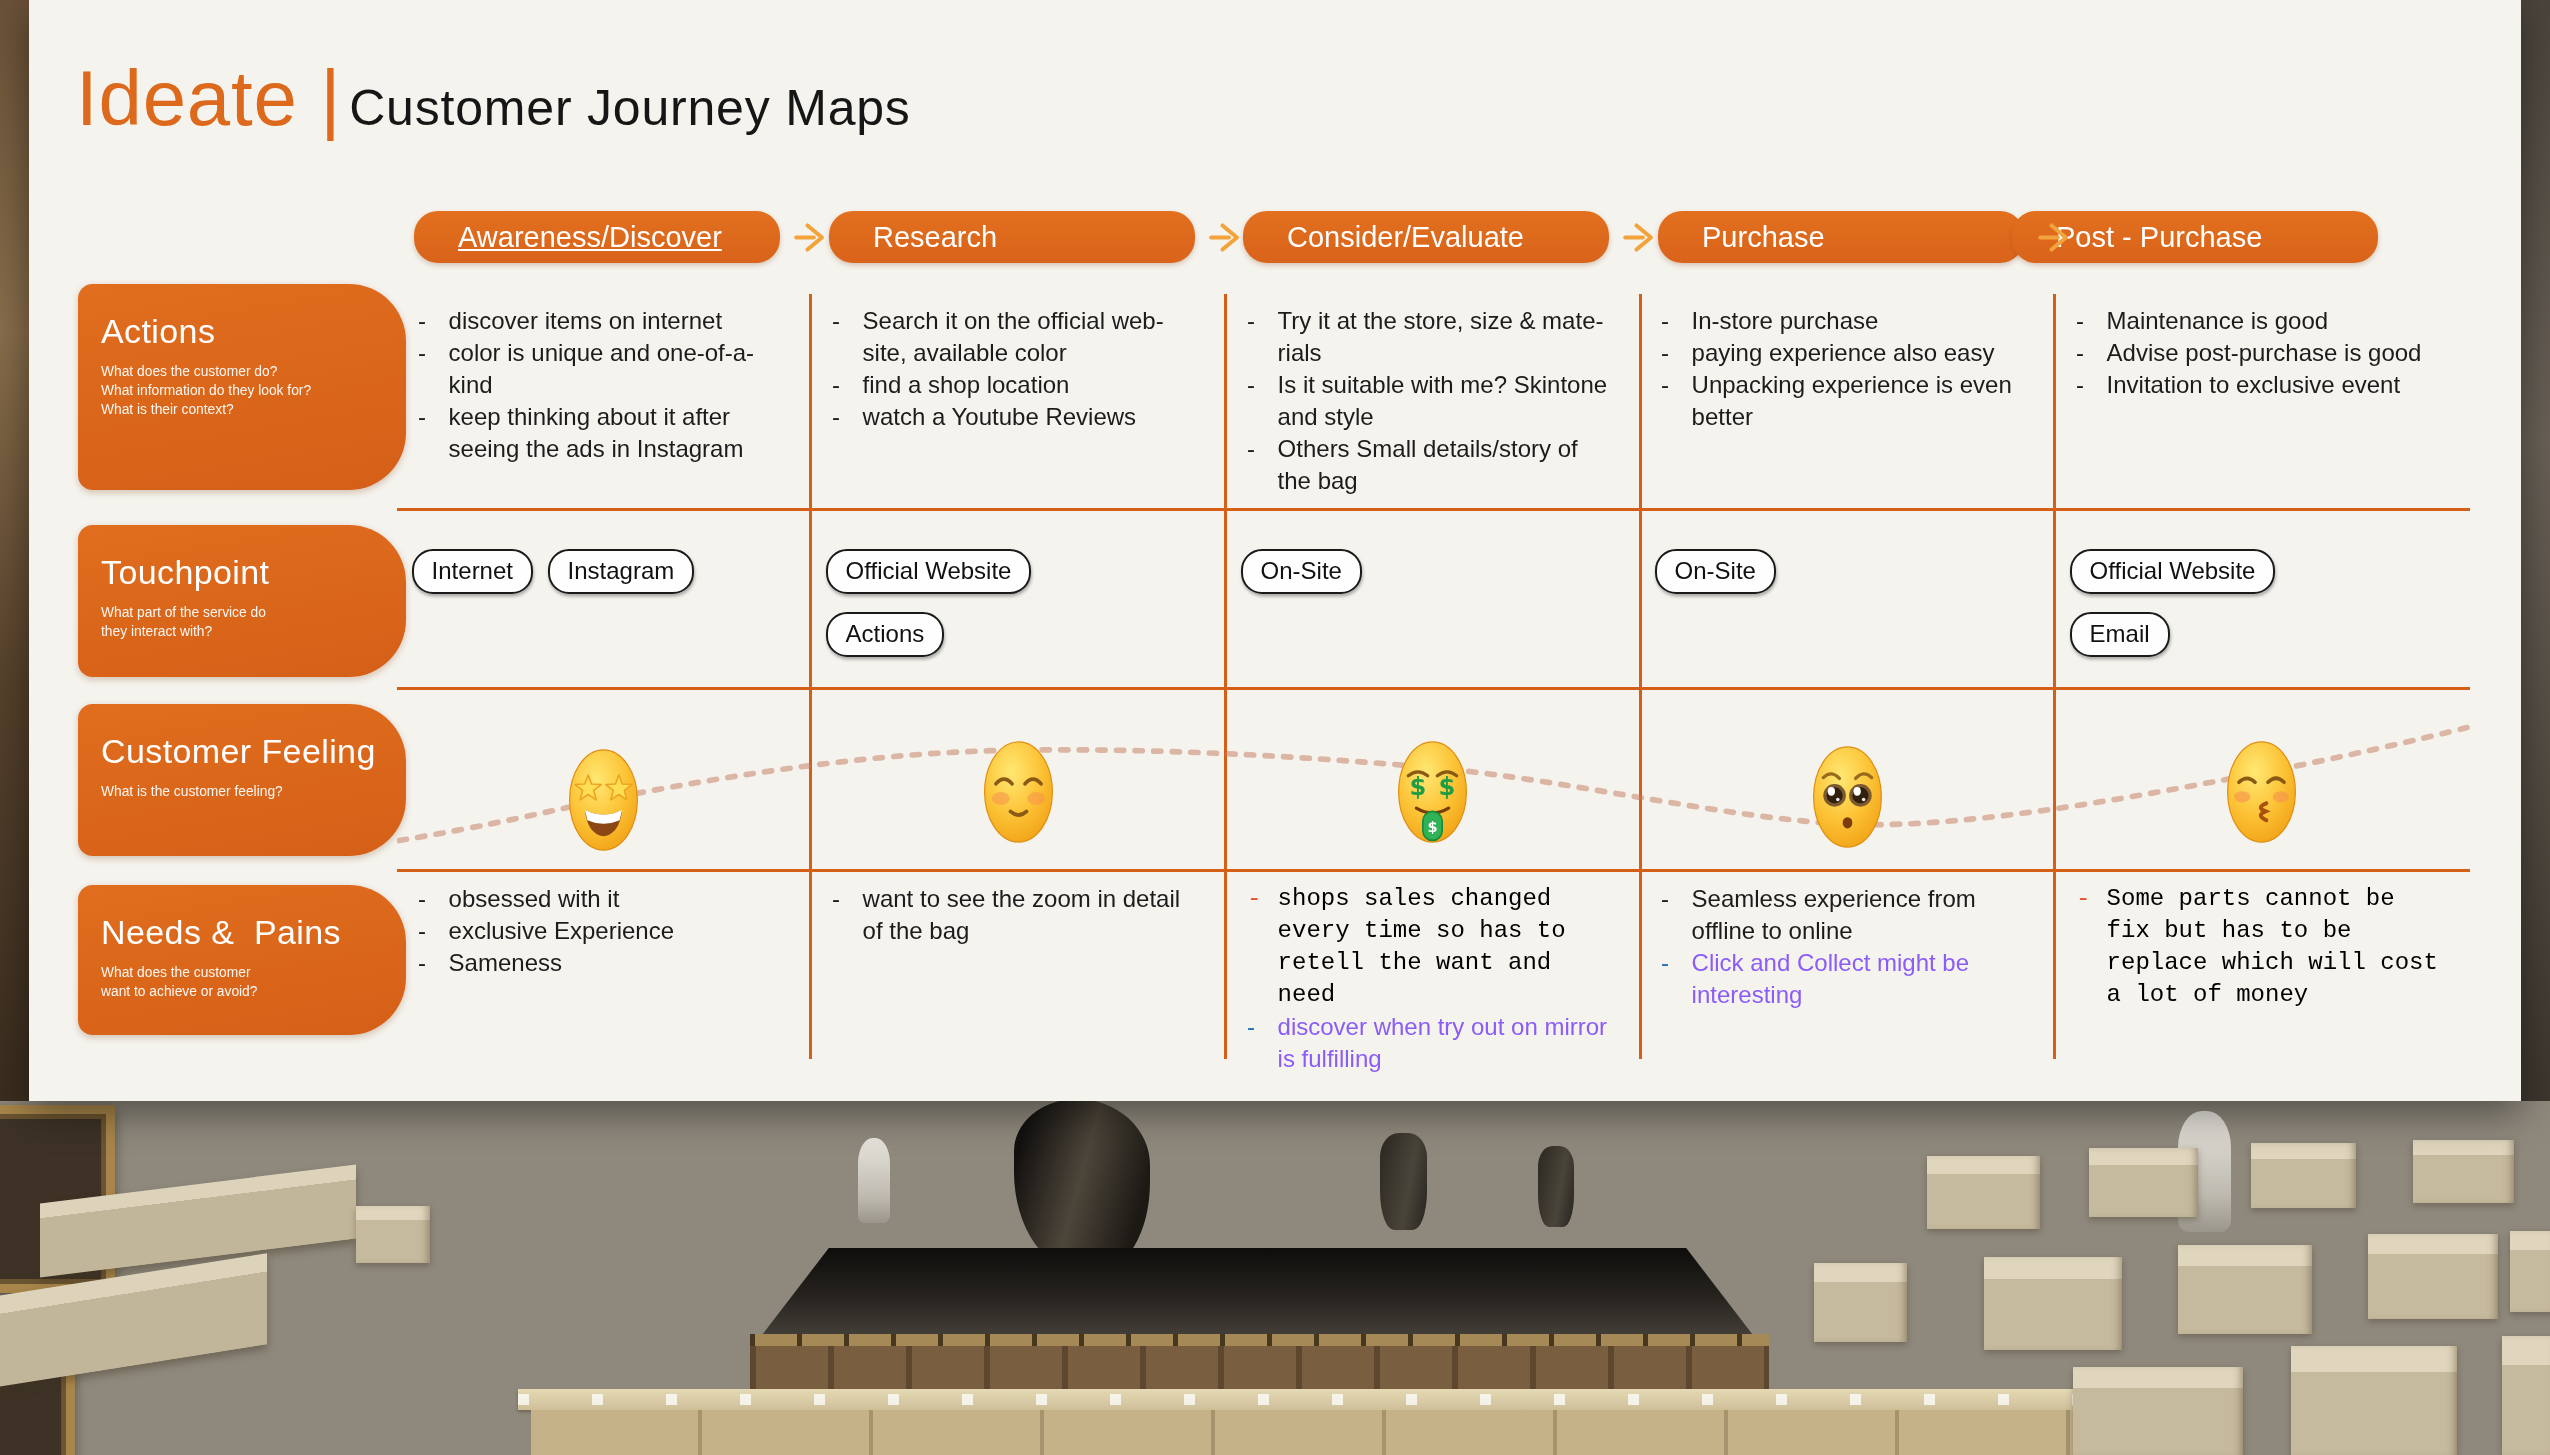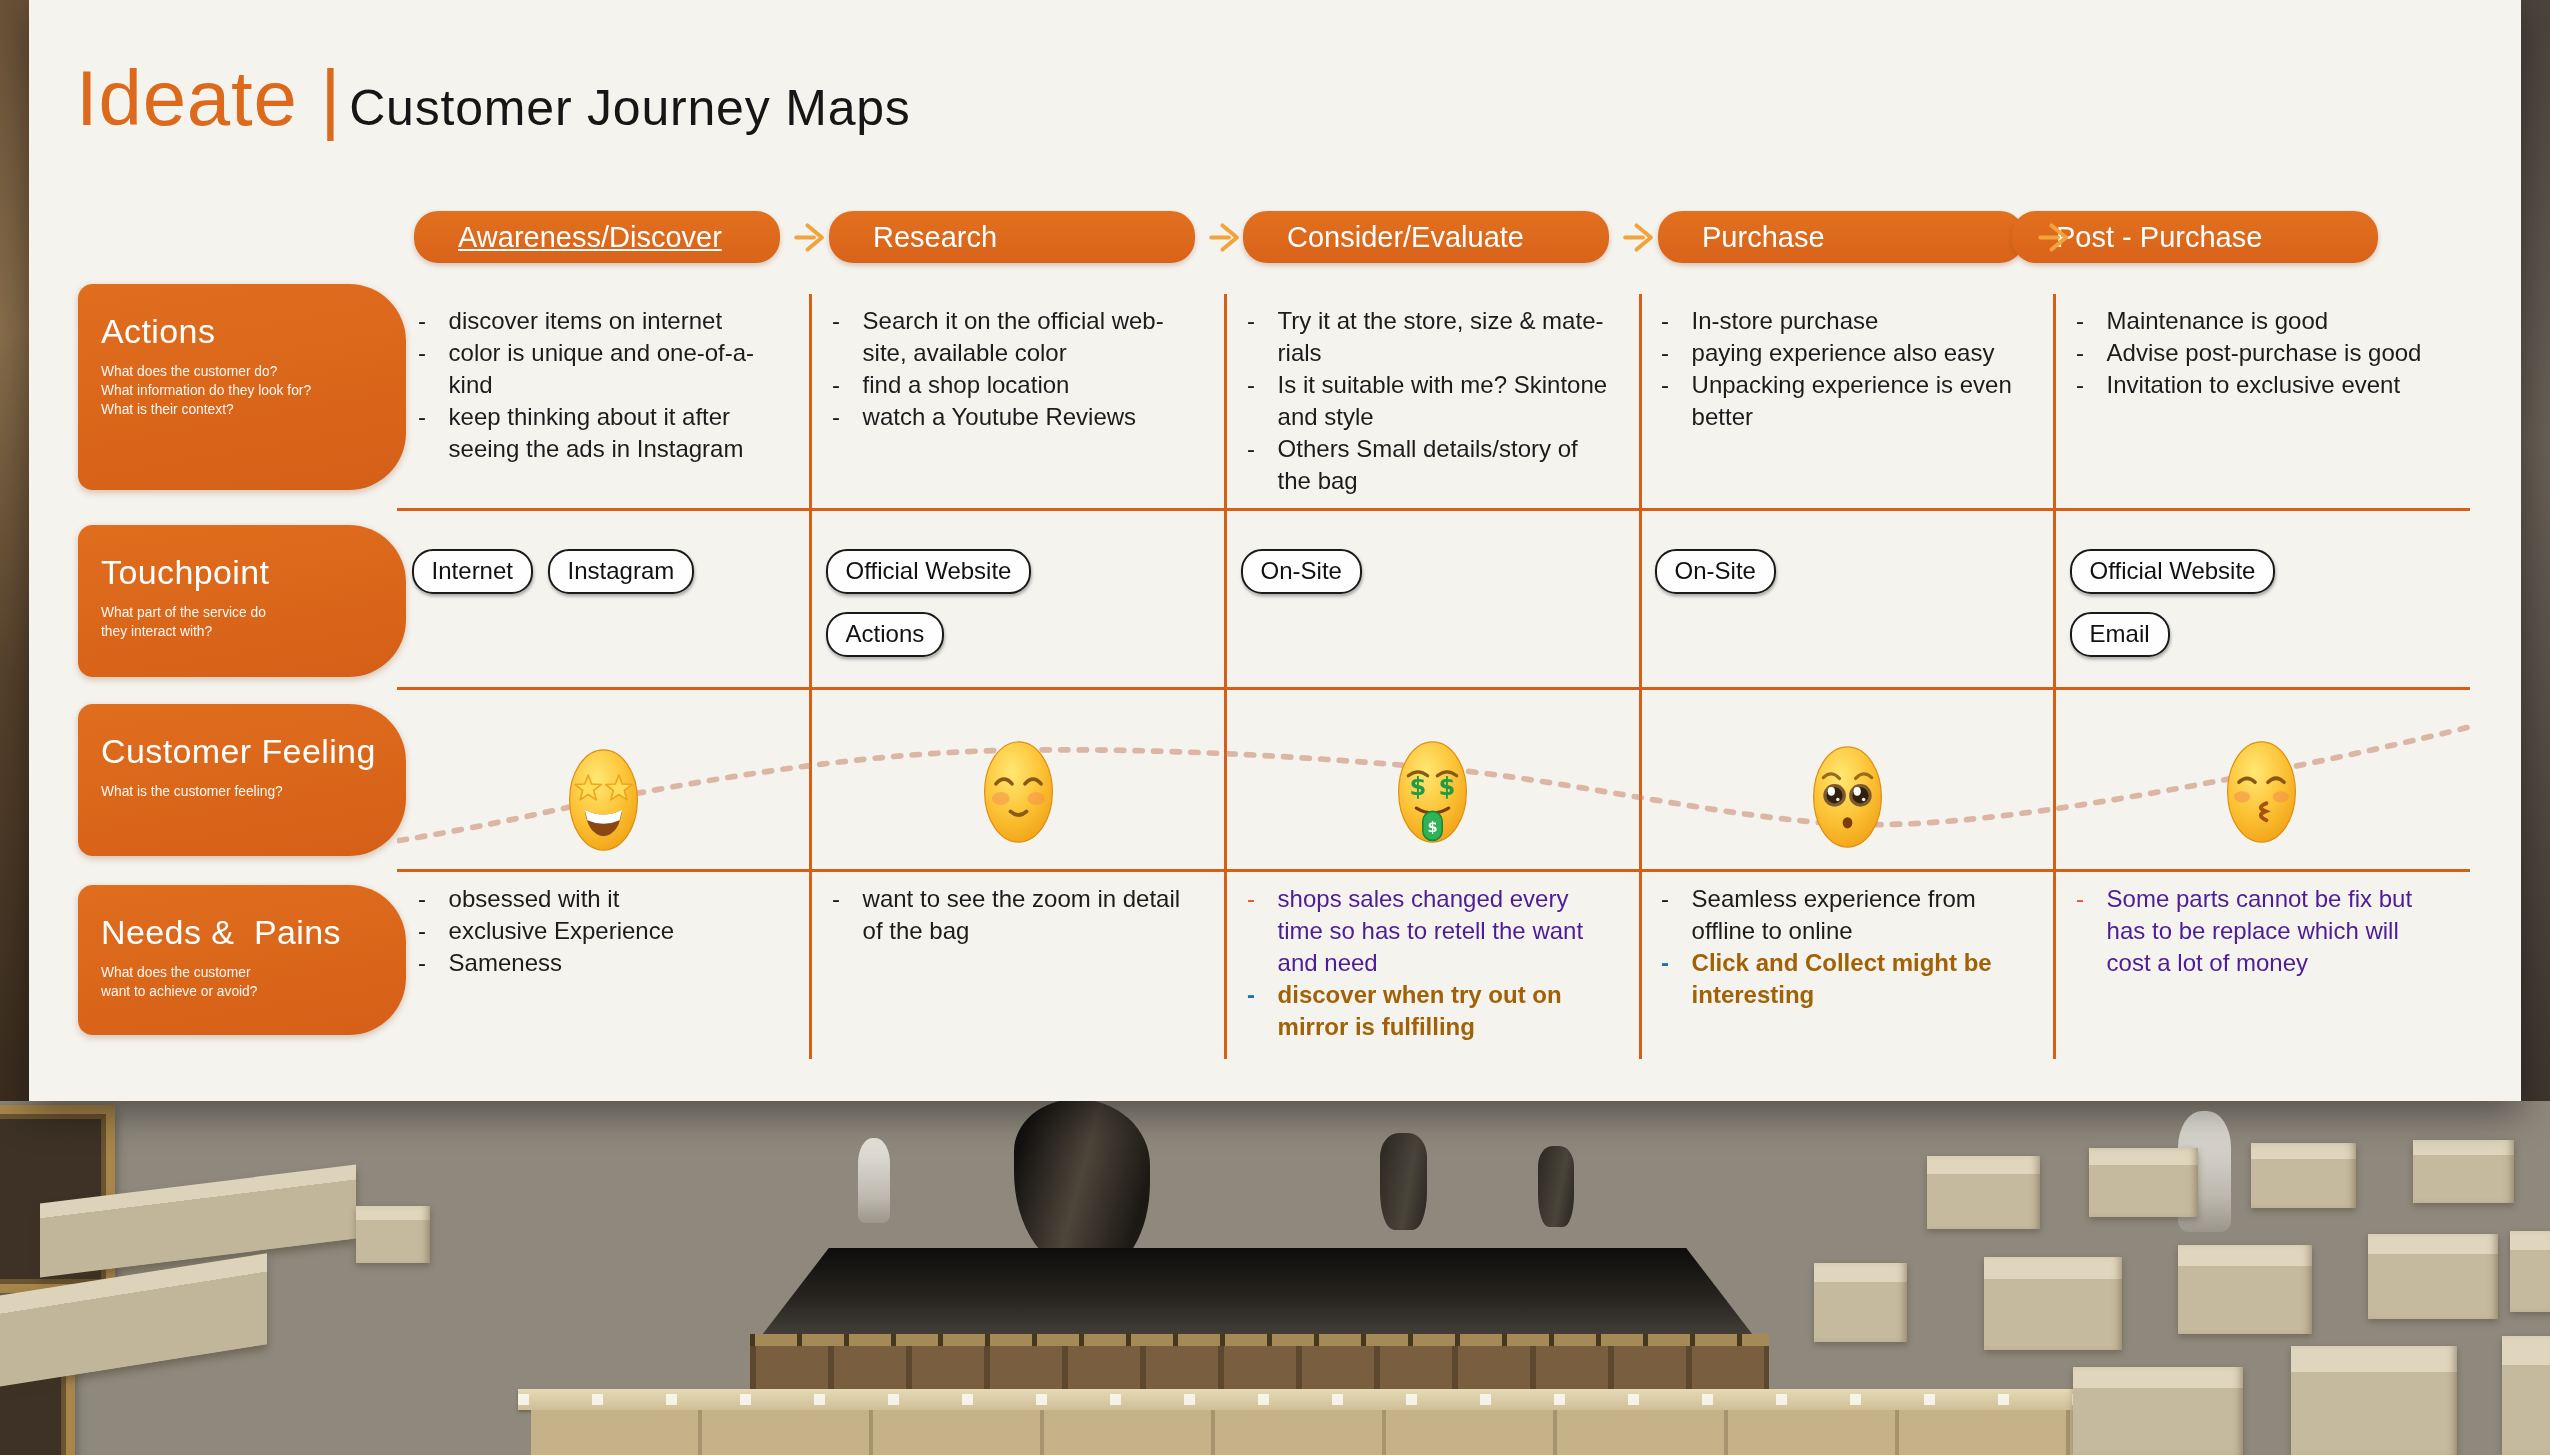--- a/index.html
+++ b/index.html
@@ -54,23 +54,23 @@
   .rowlabel{position:absolute;left:49px;width:328px;background:linear-gradient(170deg,#e06e1e,#d55f17);
     border-radius:14.6px 57px 57px 14.6px;color:#fff;box-sizing:border-box;padding:27.5px 19.4px 0 23px;
     box-shadow:0 2.4px 6.5px rgba(120,60,10,.25);}
   .rl-title{font-size:34px;margin-bottom:11.3px;letter-spacing:0.4px;white-space:pre;}
   .rl-sub{font-size:13.8px;line-height:1.4;white-space:pre-line;opacity:.95;}
   .hline{position:absolute;left:368px;width:2073px;height:3.2px;background:#d55f17;z-index:1;}
   .vline{position:absolute;top:294px;height:765px;width:3.2px;background:#d55f17;z-index:1;}
   .cell{position:absolute;width:415px;box-sizing:border-box;padding:11.3px 24px 0 14.6px;z-index:2;}
   .li{position:relative;padding-left:37px;font-size:24px;line-height:32px;color:#1c1c1c;}
   .li::before{content:"-";position:absolute;left:6.5px;}
-  .c-red{color:#4c1d95;}
+  .c-red{color:#000000;font-family:Liberation Mono, monospace;}
   .c-red.li::before{color:#e8502a;}
-  .c-blue{color:#a16207;font-weight:bold;}
+  .c-blue{color:#8b5cf6;}
   .c-blue.li::before{color:#1e6fb8;}
   .touch-cell{display:flex;flex-wrap:wrap;gap:14.6px;align-content:flex-start;padding-top:37px;}
   .touch-cell.stack{flex-direction:column;align-items:flex-start;gap:18px;}
   .pill{display:inline-block;border:2.4px solid #1a1a1a;border-radius:21px;background:rgba(255,255,255,.92);
     font-size:24px;color:#111;padding:5.7px 18px 7.3px 18px;box-shadow:0.8px 2.4px 3.2px rgba(0,0,0,.3);}
   .curve{position:absolute;left:368px;top:687px;z-index:2;}
   .emoji{position:absolute;top:743px;width:71px;height:104px;z-index:3;}
 </style>
 </head>
 <body>

